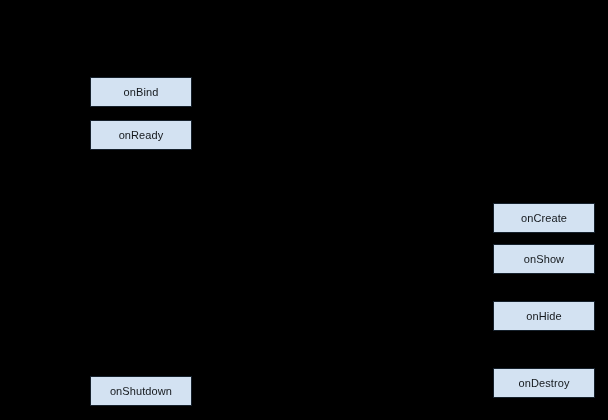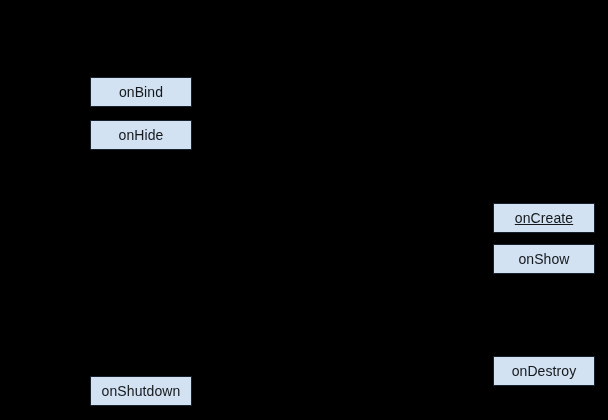--- a/index.html
+++ b/index.html
@@ -17,34 +17,35 @@
     height: 420px;
     background: #000000;
     overflow: hidden;
   }
   .node {
     position: absolute;
     box-sizing: border-box;
     background: #d3e2f2;
     border: 1px solid #16212c;
     color: #14181c;
-    font-size: 14px;
+    font-size: 11px;
     line-height: 1;
     letter-spacing: 0.1px;
     display: flex;
     align-items: center;
     justify-content: center;
     text-align: center;
     white-space: nowrap;
     user-select: none;
   }
 </style>
 </head>
 <body>
 
 <div id="diagram-canvas" style="width: 608px; height: 420px; background: rgb(0, 0, 0);">
     <div class="node" style="left: 90px; top: 77px; width: 102px; height: 30px; background: rgb(211, 226, 242); border-color: rgb(22, 33, 44); color: rgb(20, 24, 28);">onBind</div>
-    <div class="node" style="left: 90px; top: 120px; width: 102px; height: 30px; background: rgb(211, 226, 242); border-color: rgb(22, 33, 44); color: rgb(20, 24, 28);">onHide</div>
-    <div class="node" style="left: 493px; top: 203px; width: 102px; height: 30px; background: rgb(211, 226, 242); border-color: rgb(22, 33, 44); color: rgb(20, 24, 28); text-decoration: underline;">onCreate</div>
+    <div class="node" style="left: 90px; top: 120px; width: 102px; height: 30px; background: rgb(211, 226, 242); border-color: rgb(22, 33, 44); color: rgb(20, 24, 28);">onReady</div>
+    <div class="node" style="left: 493px; top: 203px; width: 102px; height: 30px; background: rgb(211, 226, 242); border-color: rgb(22, 33, 44); color: rgb(20, 24, 28);">onCreate</div>
     <div class="node" style="left: 493px; top: 244px; width: 102px; height: 30px; background: rgb(211, 226, 242); border-color: rgb(22, 33, 44); color: rgb(20, 24, 28);">onShow</div>
+    <div class="node" style="left: 493px; top: 301px; width: 102px; height: 30px; background: rgb(211, 226, 242); border-color: rgb(22, 33, 44); color: rgb(20, 24, 28);">onHide</div>
     <div class="node" style="left: 90px; top: 376px; width: 102px; height: 30px; background: rgb(211, 226, 242); border-color: rgb(22, 33, 44); color: rgb(20, 24, 28);">onShutdown</div>
-    <div class="node" style="left: 493px; top: 356px; width: 102px; height: 30px; background: rgb(211, 226, 242); border-color: rgb(22, 33, 44); color: rgb(20, 24, 28);">onDestroy</div>
+    <div class="node" style="left: 493px; top: 368px; width: 102px; height: 30px; background: rgb(211, 226, 242); border-color: rgb(22, 33, 44); color: rgb(20, 24, 28);">onDestroy</div>
   </div>
 
 </body></html>

